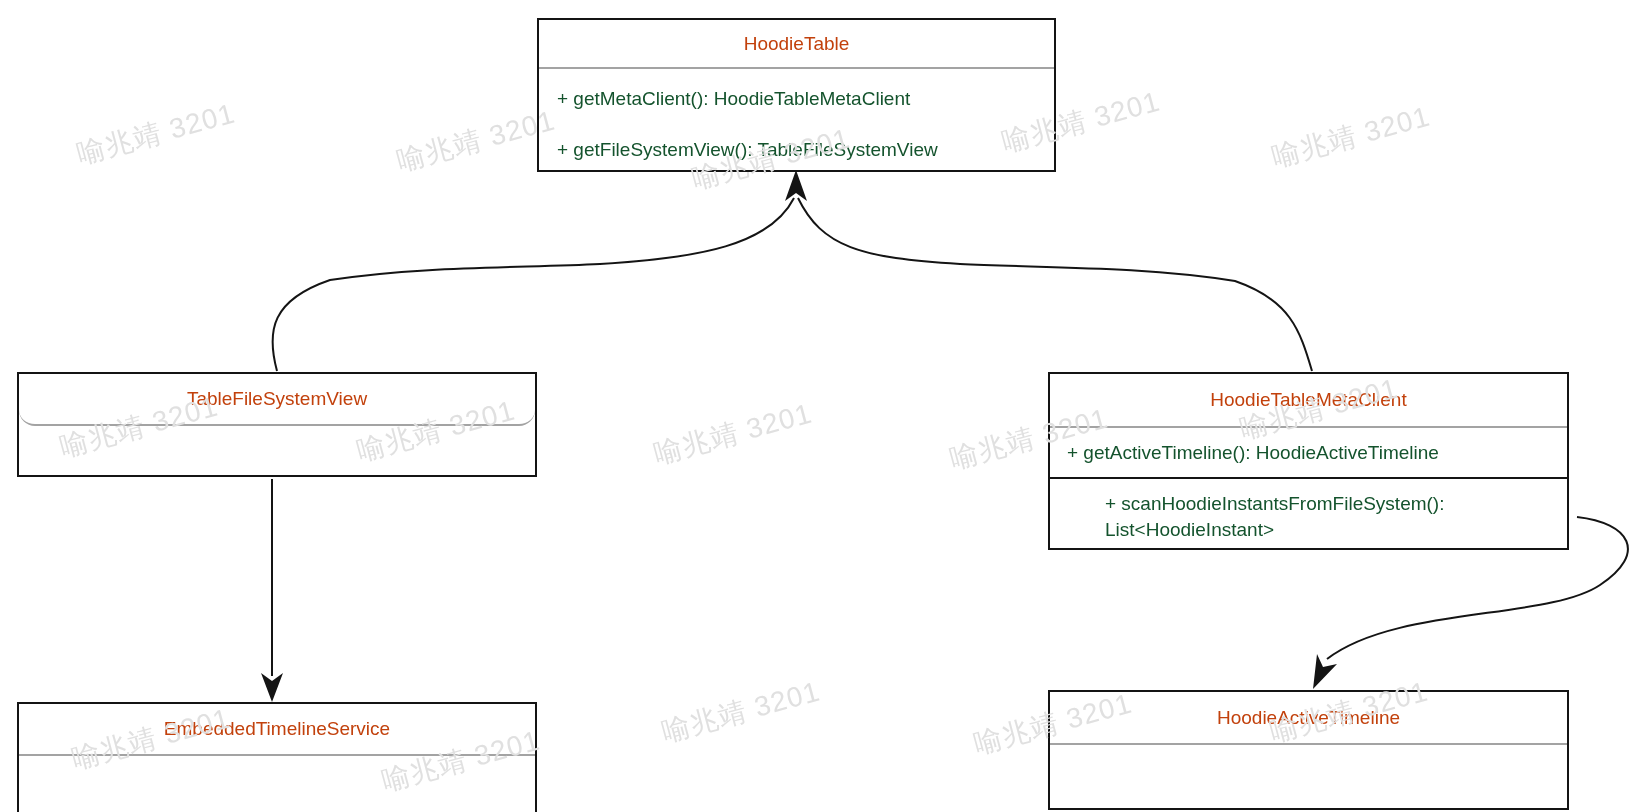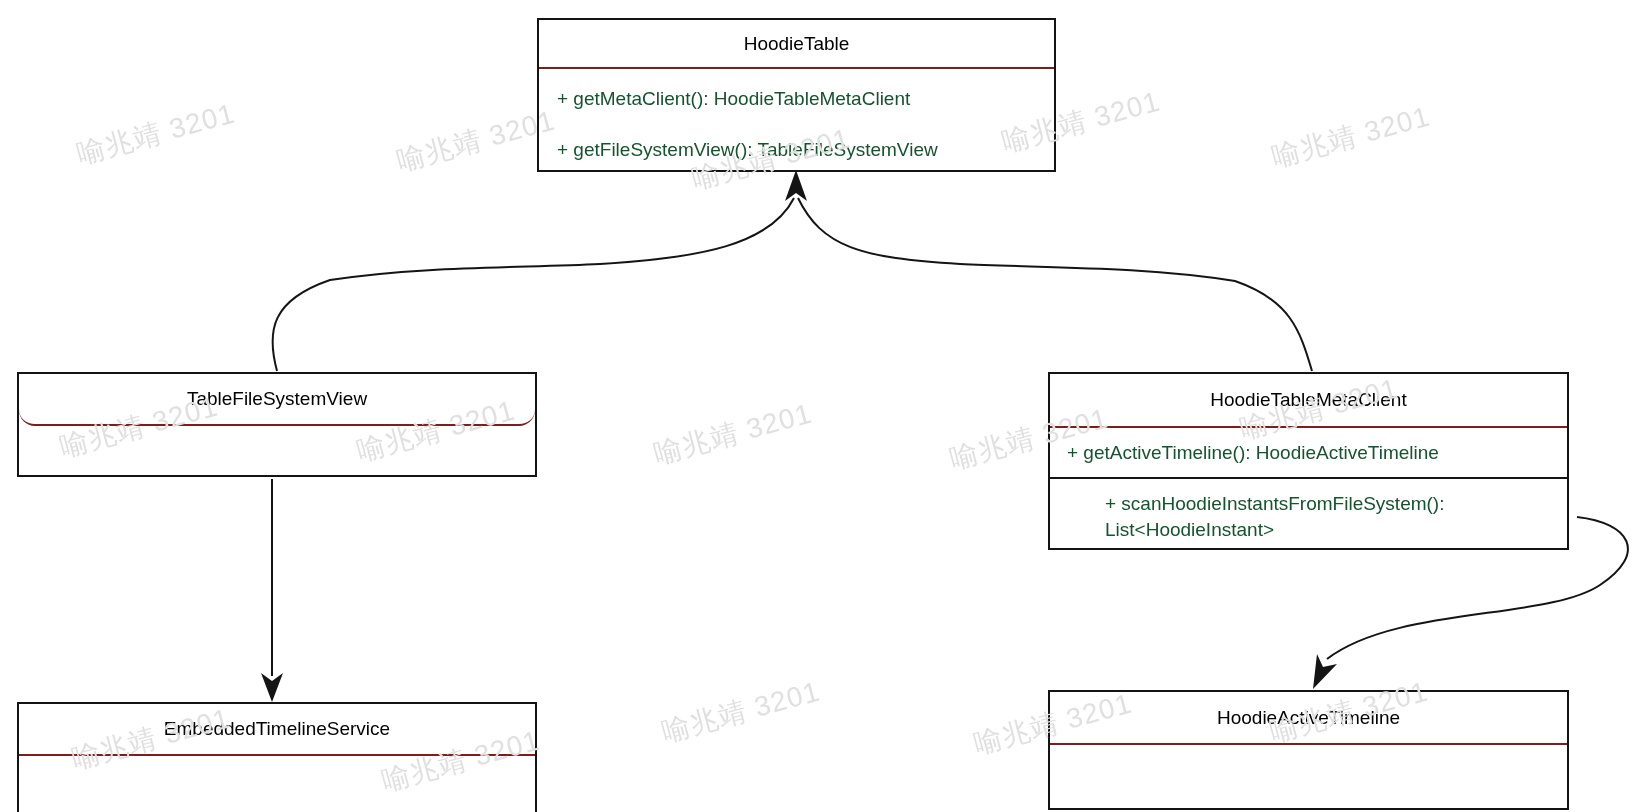--- a/index.html
+++ b/index.html
@@ -8,22 +8,22 @@
     background:#ffffff;
     font-family:"Liberation Sans", sans-serif;
   }
   #arrow-layer{position:absolute;left:0;top:0;z-index:1;}
   .uml-box{
     position:absolute;background:#ffffff;border:2px solid #141414;
     box-sizing:border-box;z-index:2;
   }
   .uml-title{
     display:flex;align-items:center;justify-content:center;
-    font-size:19px;color:#000000;box-sizing:border-box;
-    border-bottom:2px solid #7f1d1d;
+    font-size:19px;color:#c2410c;box-sizing:border-box;
+    border-bottom:2px solid #a3a3a3;
   }
   .method{font-size:19px;line-height:26px;color:#14532d;}
 
   #box-hoodie-table{left:537px;top:18px;width:519px;height:154px;}
   #box-hoodie-table .uml-title{height:49px;}
   #box-hoodie-table .comp-methods{padding:17px 18px 0 18px;display:flex;flex-direction:column;gap:25px;}
 
   #box-table-fsv{left:17px;top:372px;width:520px;height:105px;}
   #box-table-fsv .uml-title{height:52px;border-radius:16px;}
 

